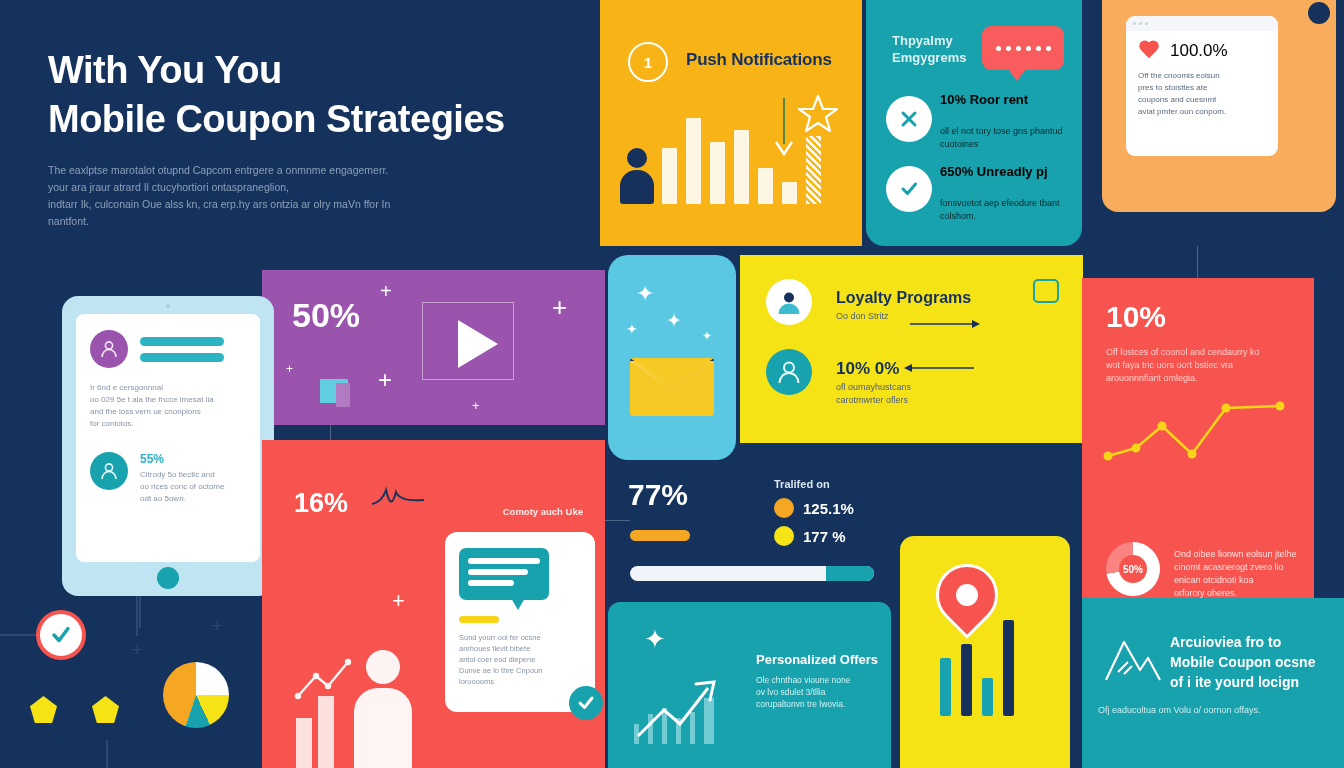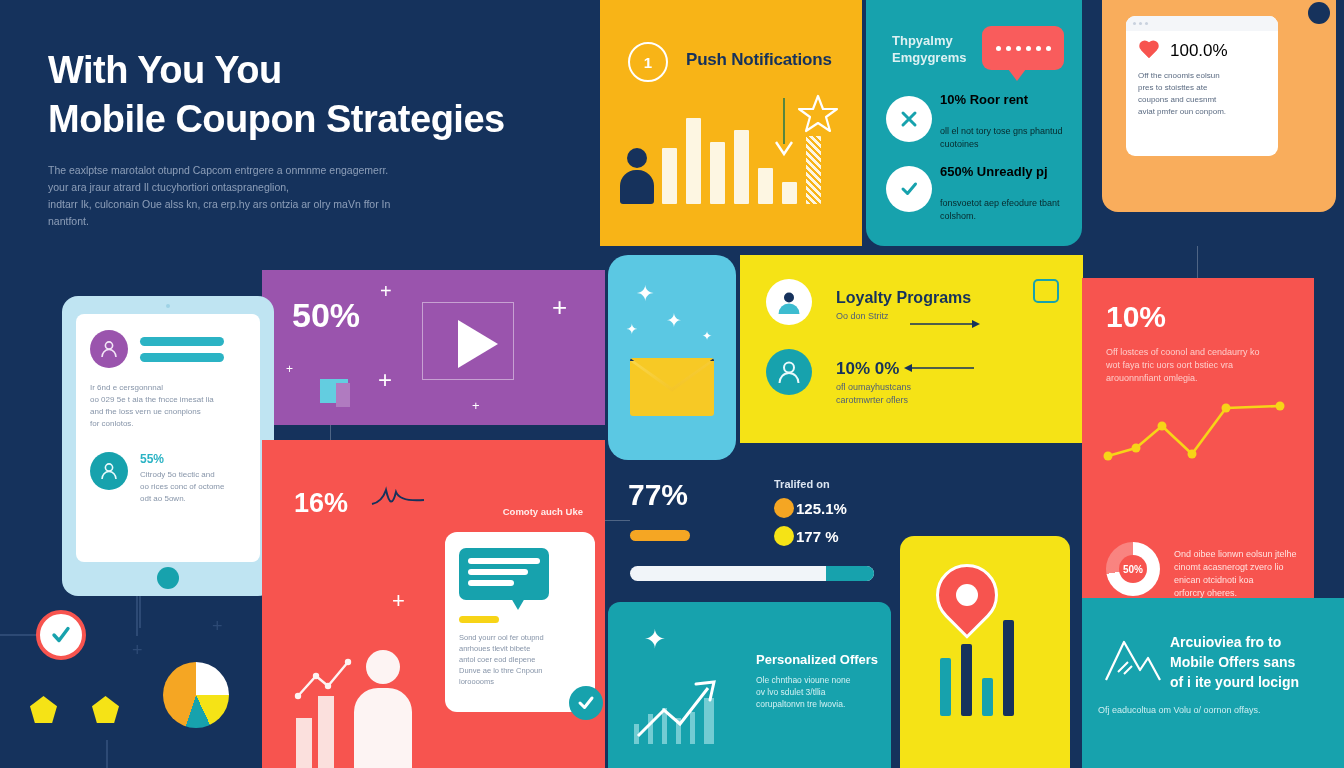--- a/index.html
+++ b/index.html
@@ -155,21 +155,21 @@
   #p-red-right .donut-text { position: absolute; left: 92px; bottom: 22px; width: 128px; color: #ffe2e0; font-size: 9px; line-height: 13px; }
 
   
   #p-stats { left: 628px; top: 478px; width: 270px; height: 115px; }
   #p-stats .big { position: absolute; left: 0; top: 0; color: #fff; font-size: 30px; font-weight: 700; }
   .mini-bar { position: absolute; left: 2px; top: 52px; width: 60px; height: 11px; background: #f5a623; border-radius: 6px; }
   .prog-track { position: absolute; left: 2px; top: 88px; width: 244px; height: 15px; background: #f1f5f9; border-radius: 8px; overflow: hidden; }
   .prog-fill { position: absolute; right: 0; top: 0; height: 15px; width: 48px; background: #17a2ad; }
   .legend { position: absolute; left: 146px; top: 0; color: #fff; }
   .legend .lg-title { font-size: 11px; font-weight: 700; color: #dbe5f1; }
-  .legend .row { display: flex; align-items: center; gap: 2px; margin-top: 8px; }
+  .legend .row { display: flex; align-items: center; gap: 9px; margin-top: 8px; }
   .legend .dot { width: 20px; height: 20px; border-radius: 50%; display: block; }
   .legend .lv { font-size: 15px; font-weight: 700; }
 
   
   #p-tablet { left: 32px; top: 296px; width: 212px; height: 300px; background: #bfe4f2; border-radius: 16px; margin-left: 30px; }
   .tab-screen { position: absolute; left: 14px; top: 18px; right: 14px; bottom: 34px; background: #fff; border-radius: 8px; padding: 16px 14px; }
   .tab-dot { position: absolute; left: 50%; top: 8px; width: 4px; height: 4px; margin-left: -2px; border-radius: 50%; background: #9fd2e6; }
   .tab-home { position: absolute; left: 50%; bottom: 7px; margin-left: -11px; width: 22px; height: 22px; border-radius: 50%; background: #17a2ad; }
   .tab-row { display: flex; align-items: center; gap: 12px; }
   .tab-lines { display: flex; flex-direction: column; gap: 7px; }
@@ -492,21 +492,21 @@
     </div>
     <div class="chat-label">Comoty auch Uke</div>
     <div class="chat-card">
       <div class="chat-bub">
         <i style="width:72px"></i>
           <i style="width:60px"></i>
           <i style="width:46px"></i>
       </div>
       <div class="chat-accent"></div>
       <div class="chat-text">
-        <div>Sond yourr ool fer otupnd</div>
+        <div>Sond yourr ool fer ocsne</div>
         <div>anrhoues tlevit bibete</div>
         <div>antol coer eod dlepene</div>
         <div>Dunve ae lo thre Cnpoun</div>
         <div>lorooooms</div>
       </div>
       <div class="chat-check">
         <svg width="20" height="20" viewBox="0 0 20 20">
             <path d="M4 10 L8.5 14.5 L16 5" fill="none" stroke="#ffffff" stroke-width="3" stroke-linecap="round" stroke-linejoin="round"></path>
           </svg>
       </div>
@@ -548,21 +548,21 @@
     </div>
   </div>
 
   <div id="p-footer" class="abs panel">
     <svg class="mountain" width="62" height="58" viewBox="0 0 62 58">
       <path d="M4 48 L22 10 L38 38 L46 26 L58 48" fill="none" stroke="#ffffff" stroke-width="2.2" stroke-linejoin="round"></path>
       <path d="M16 40 L26 30 M22 42 L30 34" fill="none" stroke="#ffffff" stroke-width="2"></path>
     </svg>
     <div class="title">
       <div>Arcuioviea fro to</div>
-      <div>Mobile Offers sans</div>
+      <div>Mobile Coupon ocsne</div>
       <div>of i ite yourd locign</div>
     </div>
     <div class="body">Ofj eaducoltua om Volu o/ oornon offays.</div>
   </div>
 
   <div class="deco-check">
     <svg width="26" height="26" viewBox="0 0 26 26">
         <path d="M6 13 L11 18.5 L20 6.5" fill="none" stroke="#17a2ad" stroke-width="3.4" stroke-linecap="round" stroke-linejoin="round"></path>
       </svg>
   </div>

